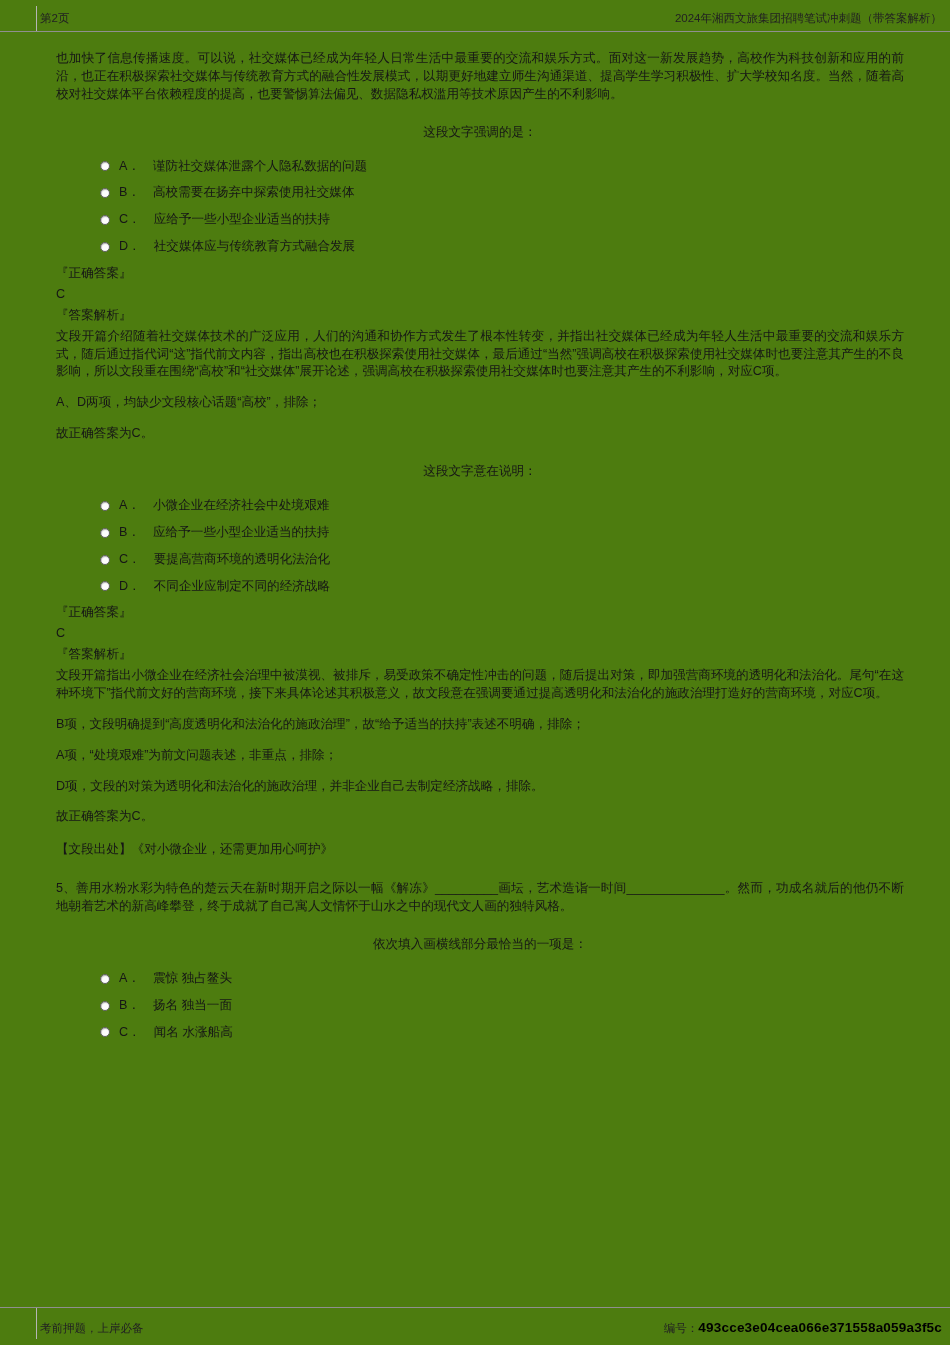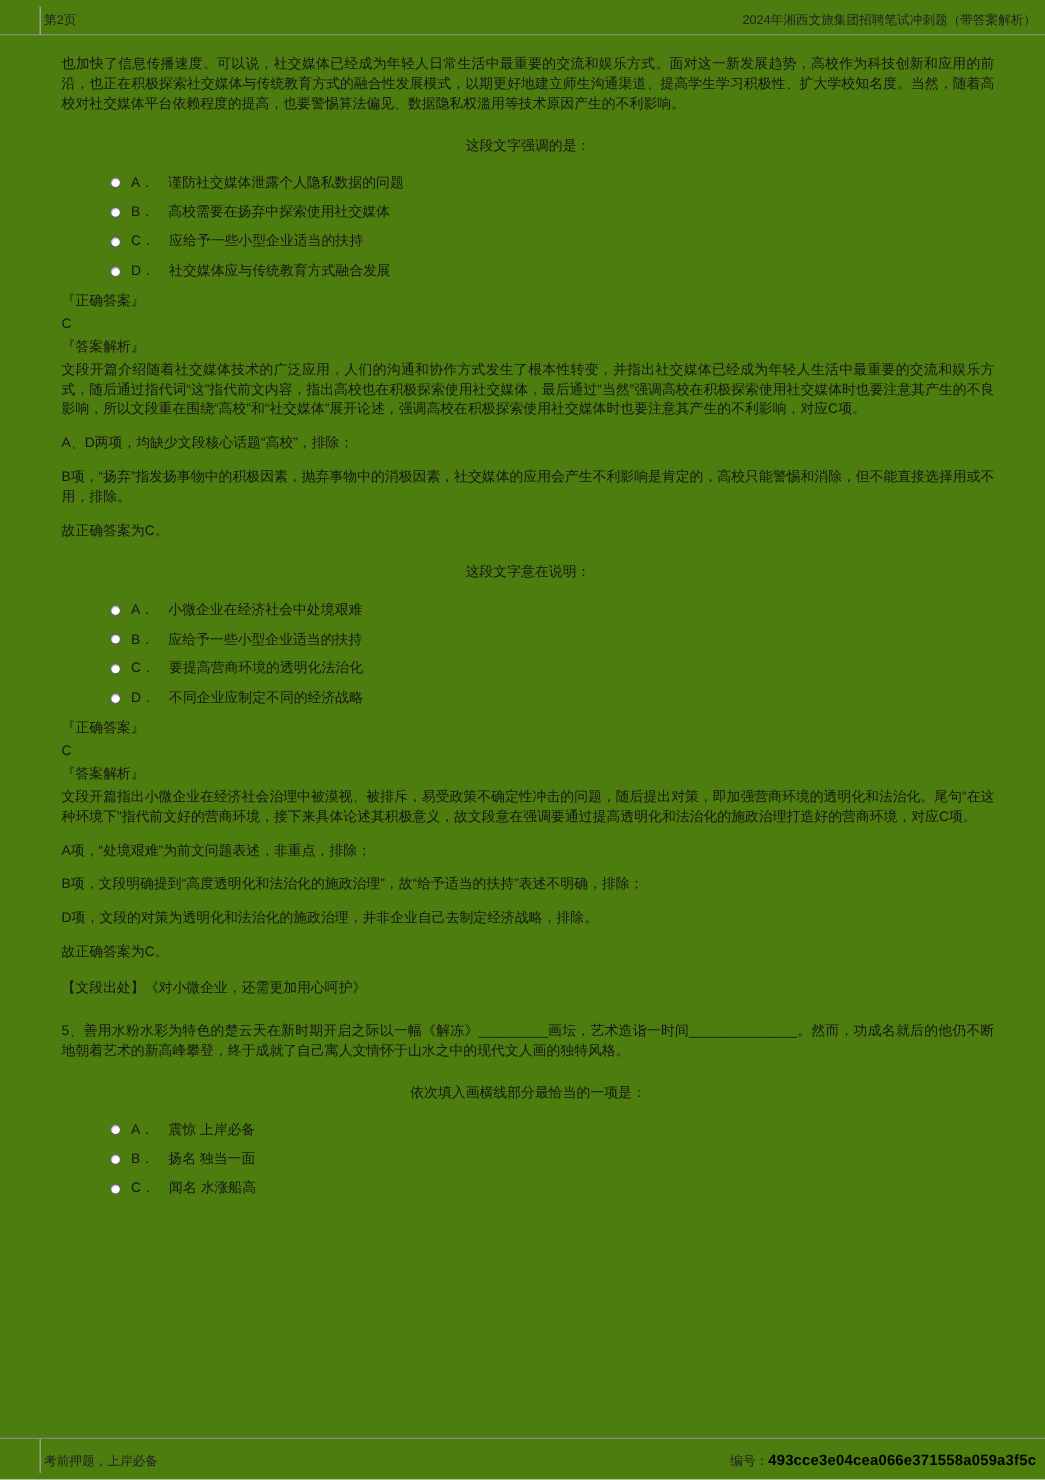--- a/index.html
+++ b/index.html
@@ -68,21 +68,20 @@
       <div class="option">
         <span class="radio"></span>
         <span class="opt-letter">D．</span>
         <span class="opt-text">社交媒体应与传统教育方式融合发展</span>
       </div>
       <div class="block ans_label">『正确答案』</div>
       <div class="block ans_value">C</div>
       <div class="block ans_label">『答案解析』</div>
       <div class="block p">文段开篇介绍随着社交媒体技术的广泛应用，人们的沟通和协作方式发生了根本性转变，并指出社交媒体已经成为年轻人生活中最重要的交流和娱乐方式，随后通过指代词“这”指代前文内容，指出高校也在积极探索使用社交媒体，最后通过“当然”强调高校在积极探索使用社交媒体时也要注意其产生的不良影响，所以文段重在围绕“高校”和“社交媒体”展开论述，强调高校在积极探索使用社交媒体时也要注意其产生的不利影响，对应C项。</div>
       <div class="block p">A、D两项，均缺少文段核心话题“高校”，排除；</div>
-      <div class="block p">B项，“扬弃”指发扬事物中的积极因素，抛弃事物中的消极因素，社交媒体的应用会产生不利影响是肯定的，高校只能警惕和消除，但不能直接选择用或不用，排除。</div>
       <div class="block p">故正确答案为C。</div>
       <div class="block prompt">这段文字意在说明：</div>
       <div class="option">
         <span class="radio"></span>
         <span class="opt-letter">A．</span>
         <span class="opt-text">小微企业在经济社会中处境艰难</span>
       </div>
       <div class="option">
         <span class="radio"></span>
         <span class="opt-letter">B．</span>
@@ -95,31 +94,31 @@
       </div>
       <div class="option">
         <span class="radio"></span>
         <span class="opt-letter">D．</span>
         <span class="opt-text">不同企业应制定不同的经济战略</span>
       </div>
       <div class="block ans_label">『正确答案』</div>
       <div class="block ans_value">C</div>
       <div class="block ans_label">『答案解析』</div>
       <div class="block p">文段开篇指出小微企业在经济社会治理中被漠视、被排斥，易受政策不确定性冲击的问题，随后提出对策，即加强营商环境的透明化和法治化。尾句“在这种环境下”指代前文好的营商环境，接下来具体论述其积极意义，故文段意在强调要通过提高透明化和法治化的施政治理打造好的营商环境，对应C项。</div>
+      <div class="block p">B项，文段明确提到“高度透明化和法治化的施政治理”，故“给予适当的扶持”表述不明确，排除；</div>
       <div class="block p">A项，“处境艰难”为前文问题表述，非重点，排除；</div>
-      <div class="block p">B项，文段明确提到“高度透明化和法治化的施政治理”，故“给予适当的扶持”表述不明确，排除；</div>
       <div class="block p">D项，文段的对策为透明化和法治化的施政治理，并非企业自己去制定经济战略，排除。</div>
       <div class="block p">故正确答案为C。</div>
       <div class="block source">【文段出处】《对小微企业，还需更加用心呵护》</div>
       <div class="block p qstart">5、善用水粉水彩为特色的楚云天在新时期开启之际以一幅《解冻》_________画坛，艺术造诣一时间______________。然而，功成名就后的他仍不断地朝着艺术的新高峰攀登，终于成就了自己寓人文情怀于山水之中的现代文人画的独特风格。</div>
       <div class="block prompt">依次填入画横线部分最恰当的一项是：</div>
       <div class="option">
         <span class="radio"></span>
         <span class="opt-letter">A．</span>
-        <span class="opt-text">震惊 上岸必备</span>
+        <span class="opt-text">震惊 独占鳌头</span>
       </div>
       <div class="option">
         <span class="radio"></span>
         <span class="opt-letter">B．</span>
         <span class="opt-text">扬名 独当一面</span>
       </div>
       <div class="option">
         <span class="radio"></span>
         <span class="opt-letter">C．</span>
         <span class="opt-text">闻名 水涨船高</span>

